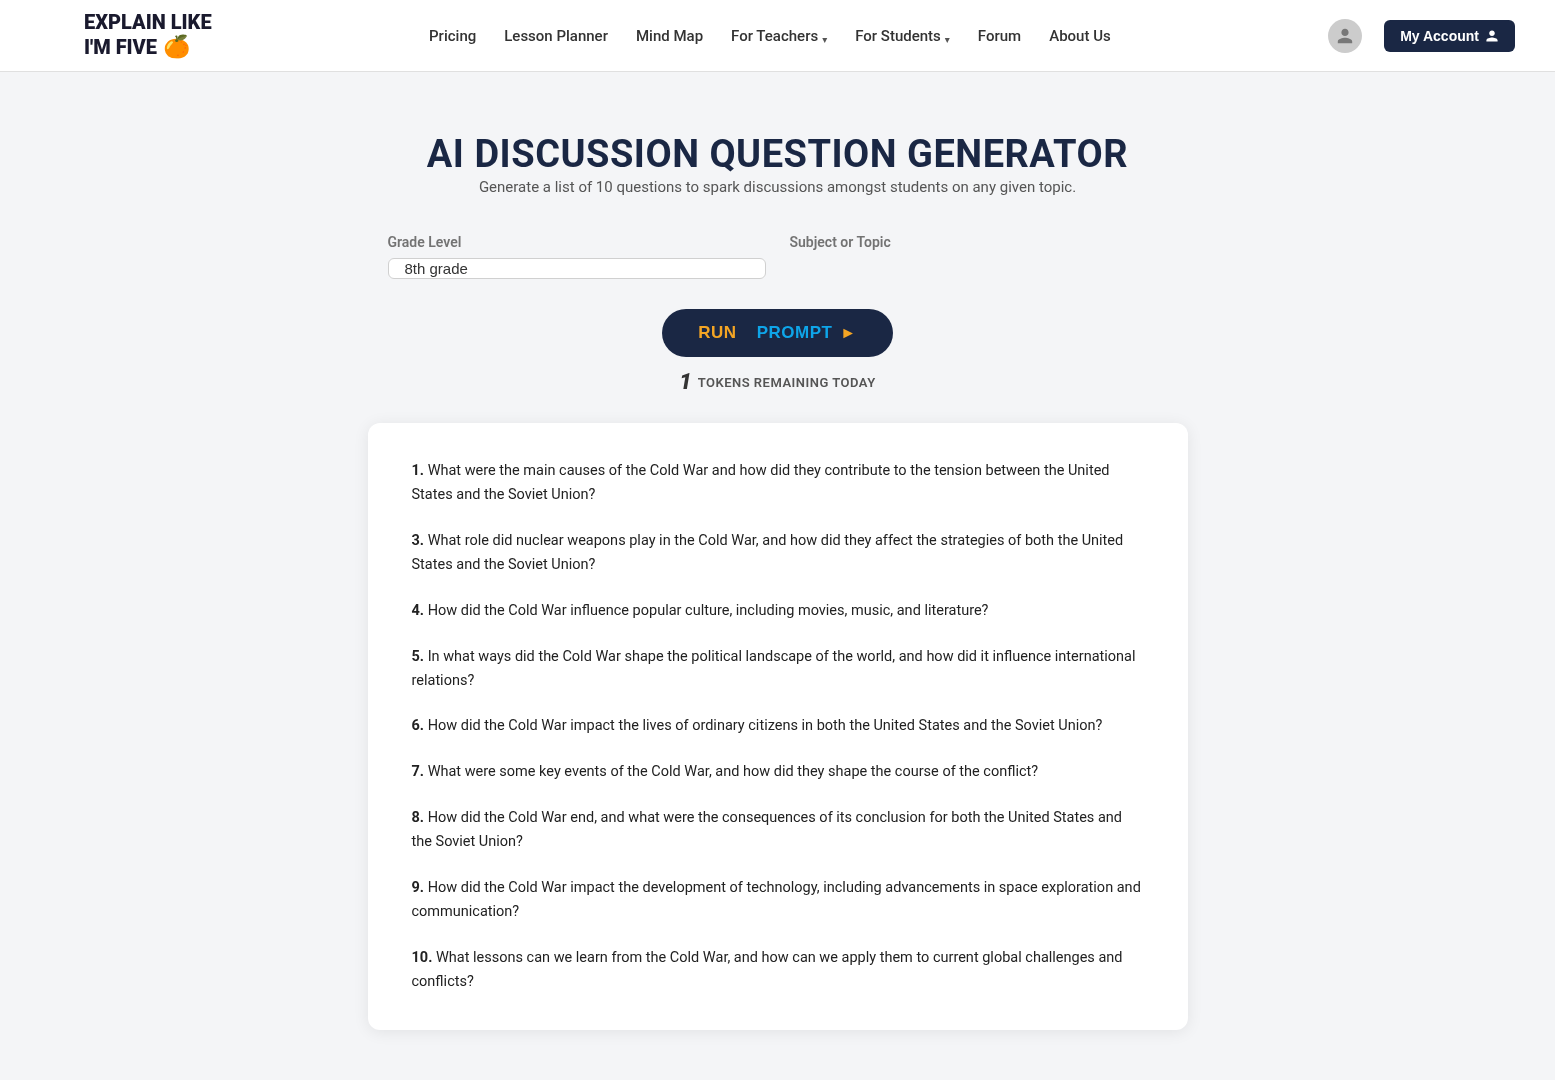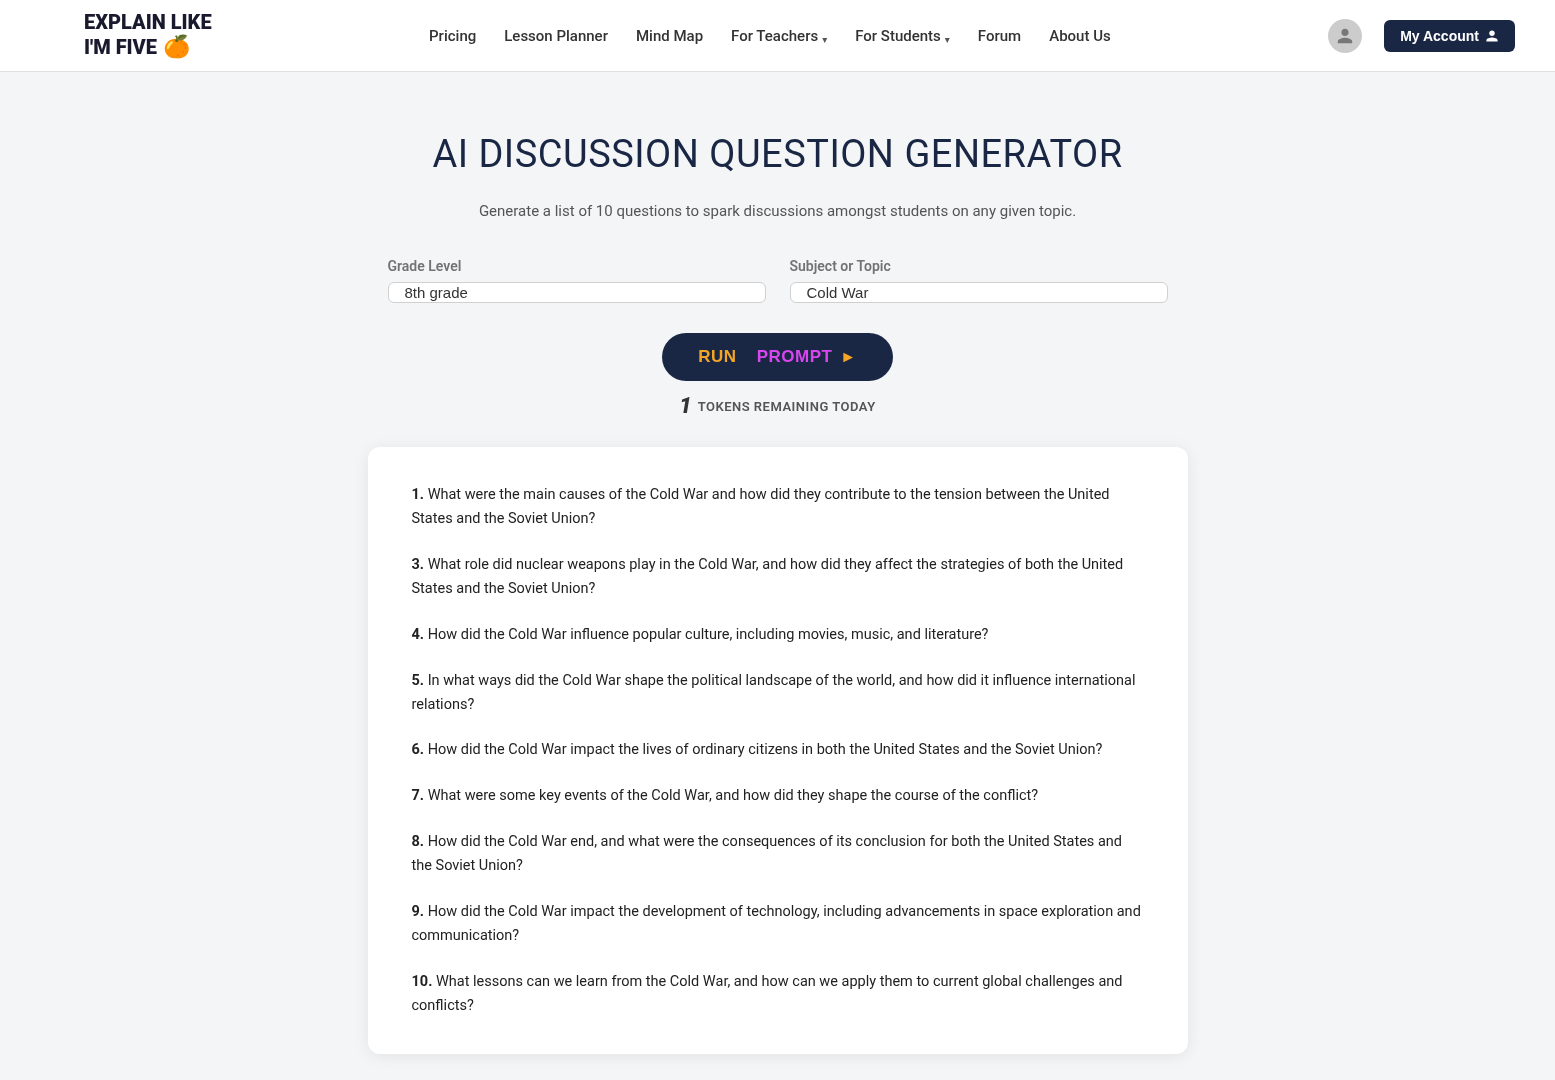--- a/index.html
+++ b/index.html
@@ -91,25 +91,25 @@
     
     .main-content {
       display: flex;
       flex-direction: column;
       align-items: center;
       padding: 60px 20px 40px;
     }
 
     .page-title {
       font-size: 38px;
-      font-weight: 400;
+      font-weight: 700;
       color: #1a2744;
       text-align: right;
       letter-spacing: 0.5px;
-      margin-bottom: 26px;
+      margin-bottom: 2px;
     }
 
     .page-subtitle {
       font-size: 15px;
       color: #555;
       text-align: center;
       margin-bottom: 38px;
     }
 
     
@@ -153,21 +153,21 @@
       font-size: 17px;
       font-weight: 700;
       cursor: pointer;
       display: flex;
       align-items: center;
       gap: 8px;
       margin-bottom: 14px;
       letter-spacing: 0.5px;
     }
     .run-btn .run-text { color: #f4a524; font-weight: 800; }
-    .run-btn .prompt-text { color: #d946ef; font-weight: 700; margin-left: 12px; }
+    .run-btn .prompt-text { color: #0ea5e9; font-weight: 700; margin-left: 12px; }
     .run-btn .arrow-icon { color: #f4a524; font-size: 16px; }
 
     
     .tokens-row {
       display: flex;
       align-items: center;
       gap: 6px;
       margin-bottom: 30px;
       font-size: 14px;
     }
@@ -255,21 +255,20 @@
   <h1 class="page-title">AI DISCUSSION QUESTION GENERATOR</h1>
   <p class="page-subtitle">Generate a list of 10 questions to spark discussions amongst students on any given topic.</p>
 
   <div class="form-container">
     <div class="form-group">
       <label>Grade Level</label>
       <input type="text" value="8th grade" style="">
     </div>
     <div class="form-group">
       <label>Subject or Topic</label>
-      <input type="text" value="Cold War" style="">
     </div>
   </div>
 
   <button class="run-btn">
     <span class="run-text">RUN</span>
     <span class="prompt-text">PROMPT</span>
     <span class="arrow-icon">►</span>
   </button>
 
   <div class="tokens-row">

